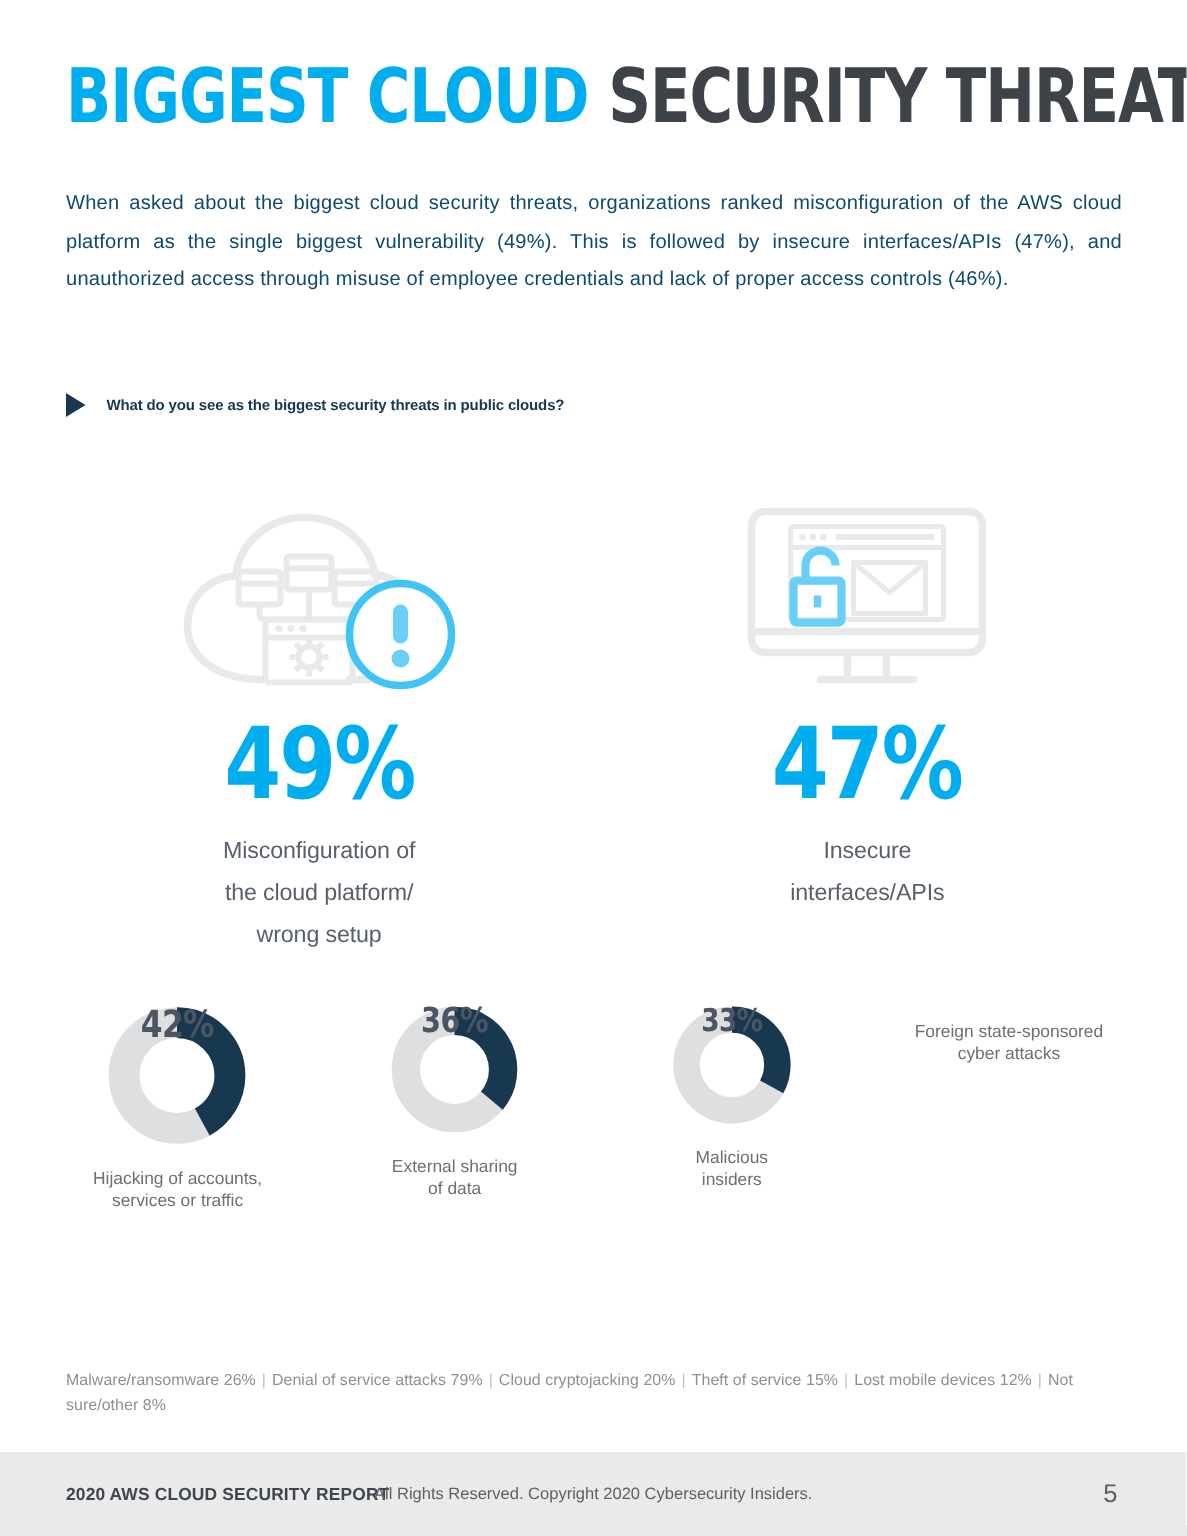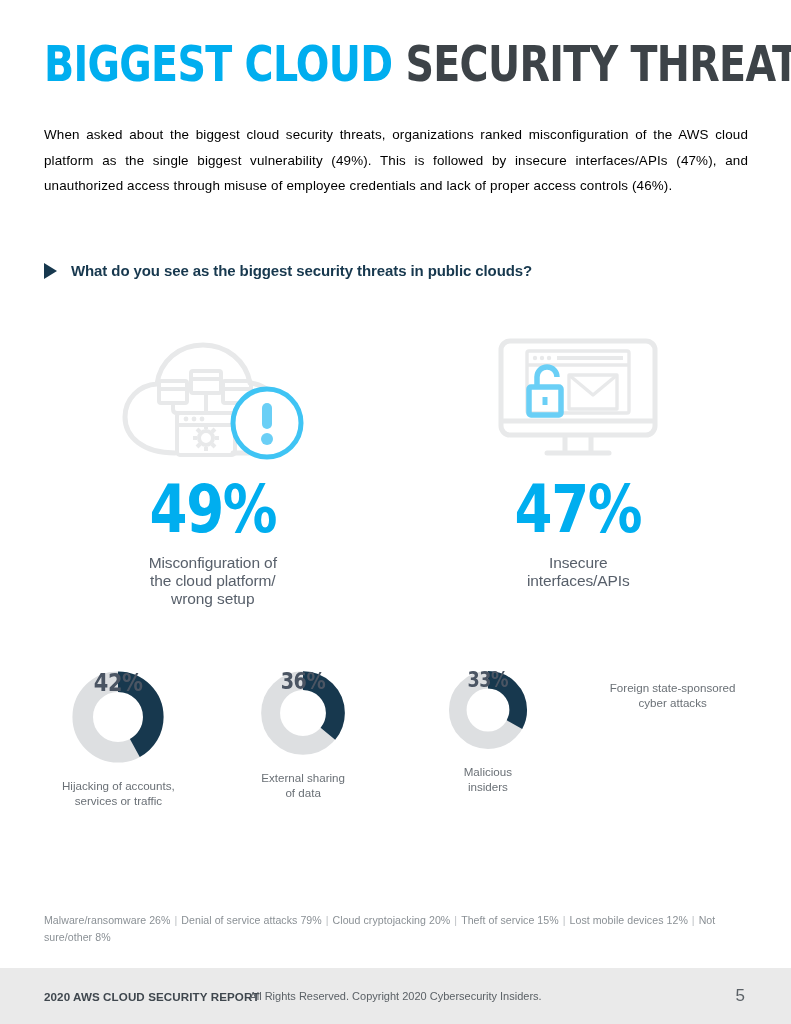--- a/index.html
+++ b/index.html
@@ -38,42 +38,42 @@
   .title .dark { color: #3D4348; }
 
   
   .intro {
     position: absolute;
     left: 44px;
     top: 122px;
     width: 704px;
     font-size: 13.4px;
     line-height: 25.5px;
-    color: #000000;
+    color: #0c4a6e;
     text-align: justify;
     letter-spacing: 0.15px;
   }
 
   
   .question-row {
     position: absolute;
     left: 44px;
     top: 262px;
     display: flex;
     align-items: center;
     gap: 14px;
   }
   .tri {
     width: 0; height: 0;
     border-left: 13px solid #17384E;
     border-top: 8px solid transparent;
     border-bottom: 8px solid transparent;
   }
   .question-text {
-    font-size: 15px;
+    font-size: 10px;
     font-weight: 700;
     color: #17384E;
     letter-spacing: -0.1px;
   }
 
   
   .stats-row {
     position: absolute;
     left: 30px;
     top: 332px;
@@ -98,21 +98,21 @@
     font-size: 66px;
     line-height: 72px;
     color: #00AEEF;
     letter-spacing: -1.5px;
     transform: scaleX(0.92);
     margin-top: 10px;
   }
   .stat-label {
     margin-top: 8px;
     font-size: 15.5px;
-    line-height: 18px;
+    line-height: 28px;
     color: #58606B;
     text-align: center;
     letter-spacing: -0.1px;
   }
 
   
   .donut-row {
     position: absolute;
     left: 26px;
     top: 668px;

